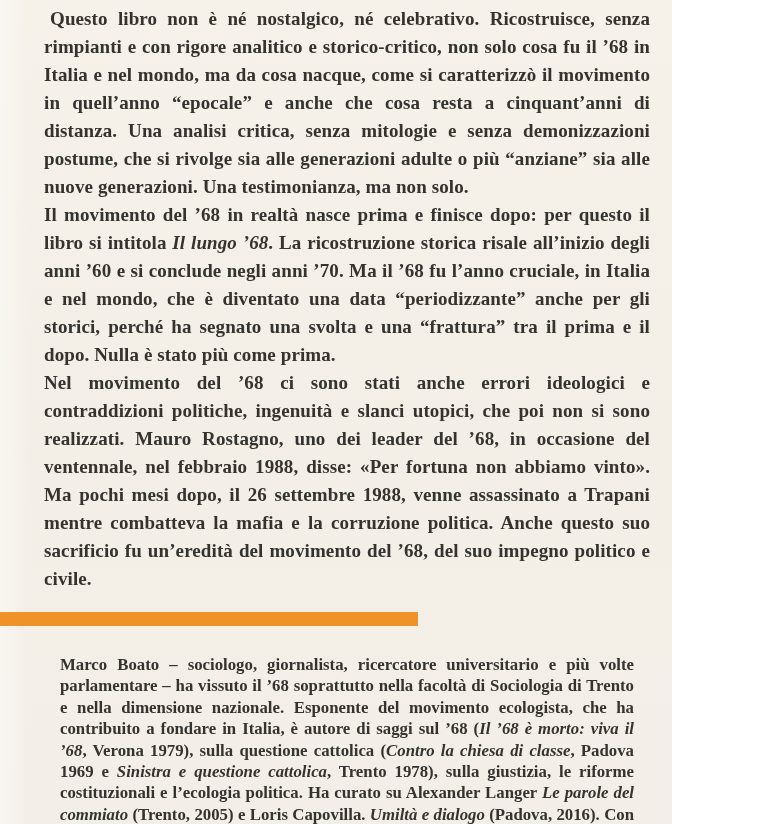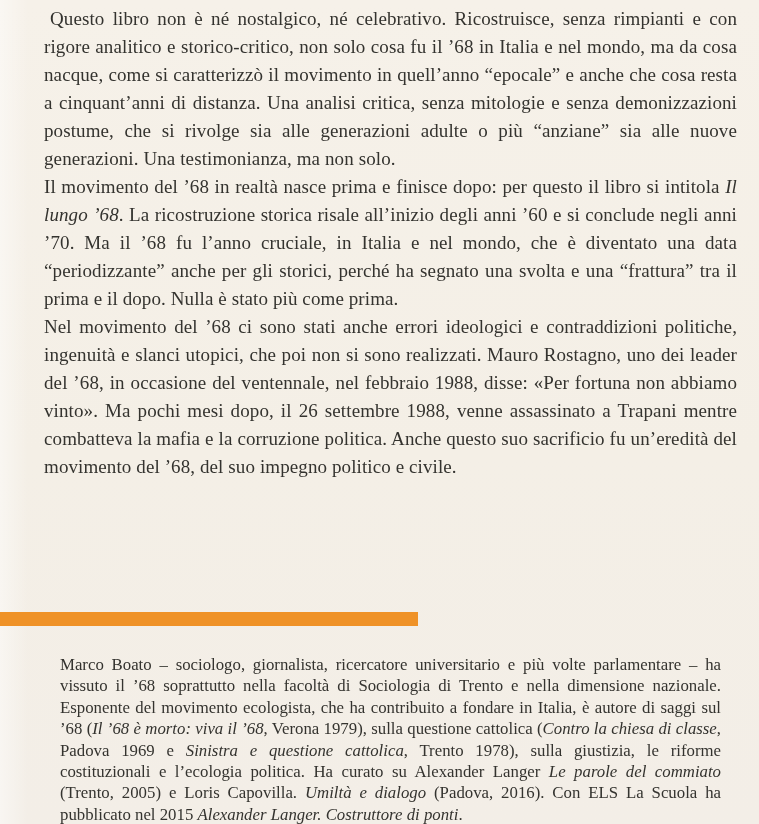--- a/index.html
+++ b/index.html
@@ -2,27 +2,28 @@
 <html lang="it" style="--bg: #f5f0e7; --ink: #34332f; --accent: #ef9227;"><head>
 <meta charset="utf-8">
 <style>
   html, body { margin: 0; padding: 0; }
   body {
     width: 759px; height: 824px;
     font-family: "Liberation Serif", "DejaVu Serif", serif;
   }
   .page {
     position: relative;
-    width: 759px; height: 824px;
+    width: 672px; height: 824px;
     overflow: hidden;
     background-color: var(--bg, #f5f0e7);
     background-image:
       linear-gradient(90deg, rgba(255,255,255,0.45) 0px, rgba(255,255,255,0) 28px),
       linear-gradient(180deg, #f6f1e9 0%, #f4efe6 55%, #f3eee7 100%);
     color: var(--ink, #34332f);
+    font-weight: bold;
   }
   .synopsis {
     position: absolute;
     left: 44px; right: 22px; top: 5px;
     font-size: 19px;
     line-height: 28px;
     text-align: justify;
     letter-spacing: 0.1px;
     hyphens: auto; -webkit-hyphens: auto;
   }

